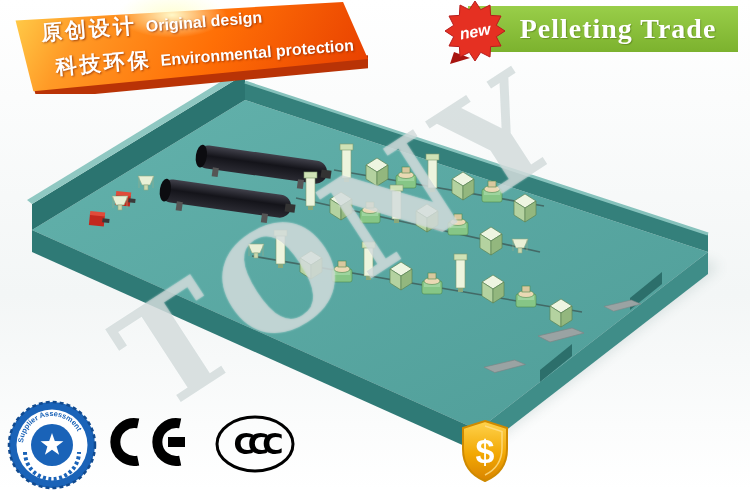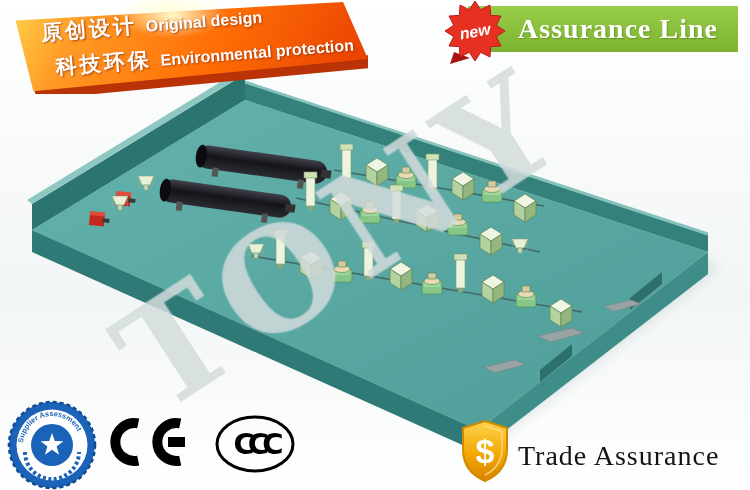--- a/index.html
+++ b/index.html
@@ -190,21 +190,21 @@
         <span class="en">Original design</span>
       </div>
       <div class="r-row second">
         <span class="cn">科技环保</span>
         <span class="en">Environmental protection</span>
       </div>
     </div>
   </div>
 
   <div class="pl-banner">
-    <span class="pl-title">Assurance Line</span>
+    <span class="pl-title">Pelleting Trade</span>
   </div>
   <svg class="new-badge" viewBox="0 0 64 70">
     <polygon points="10,52 26,58 6,64" fill="#a81510"></polygon>
     <polygon fill="#e53022" stroke="#b71c1c" stroke-width="1" points="61,31 52.3,36.7 57,46 46.6,46.6 46,57 36.7,52.3 31,61 25.3,52.3 16,57 15.4,46.6 5,46 9.7,36.7 1,31 9.7,25.3 5,16 15.4,15.4 16,5 25.3,9.7 31,1 36.7,9.7 46,5 46.6,15.4 57,16 52.3,25.3"></polygon>
     <text x="31" y="37" text-anchor="middle" font-size="16" font-weight="bold" font-style="italic" fill="#ffffff" transform="rotate(-10 31 31)" font-family="Liberation Sans, sans-serif">new</text>
   </svg>
 
   <svg class="badge-supplier" viewBox="0 0 92 90">
     <circle cx="46" cy="45" r="43" fill="#1a63b8"></circle>
     <circle cx="46" cy="45" r="43" fill="none" stroke="#114a8f" stroke-width="2.5" stroke-dasharray="4 3"></circle>
@@ -228,15 +228,14 @@
     <ellipse cx="50" cy="36" rx="38" ry="27" fill="none" stroke="#000" stroke-width="3"></ellipse>
     <text x="50" y="46" text-anchor="middle" font-size="29" font-weight="bold" letter-spacing="-7" fill="#000" font-family="DejaVu Sans, sans-serif">CCC</text>
   </svg>
 
   <svg class="shield" viewBox="0 0 54 66">
     <path d="M27 3 L49 10 V31 C49 48 39 58 27 63 C15 58 5 48 5 31 V10 Z" fill="url(#goldG)" stroke="#cf8a00" stroke-width="2"></path>
     <path d="M27 8 L44 13.5 V30 C44 44 36 52.5 27 57" fill="none" stroke="#ffe08a" stroke-width="1.5" opacity=".8"></path>
     <text x="27" y="45" text-anchor="middle" font-size="34" font-weight="bold" fill="#ffffff" font-family="Liberation Sans, sans-serif">$</text>
   </svg>
 
-  <div class="trade-label">Trade Assurance</div>
 
 </div>
 
 </body></html>

